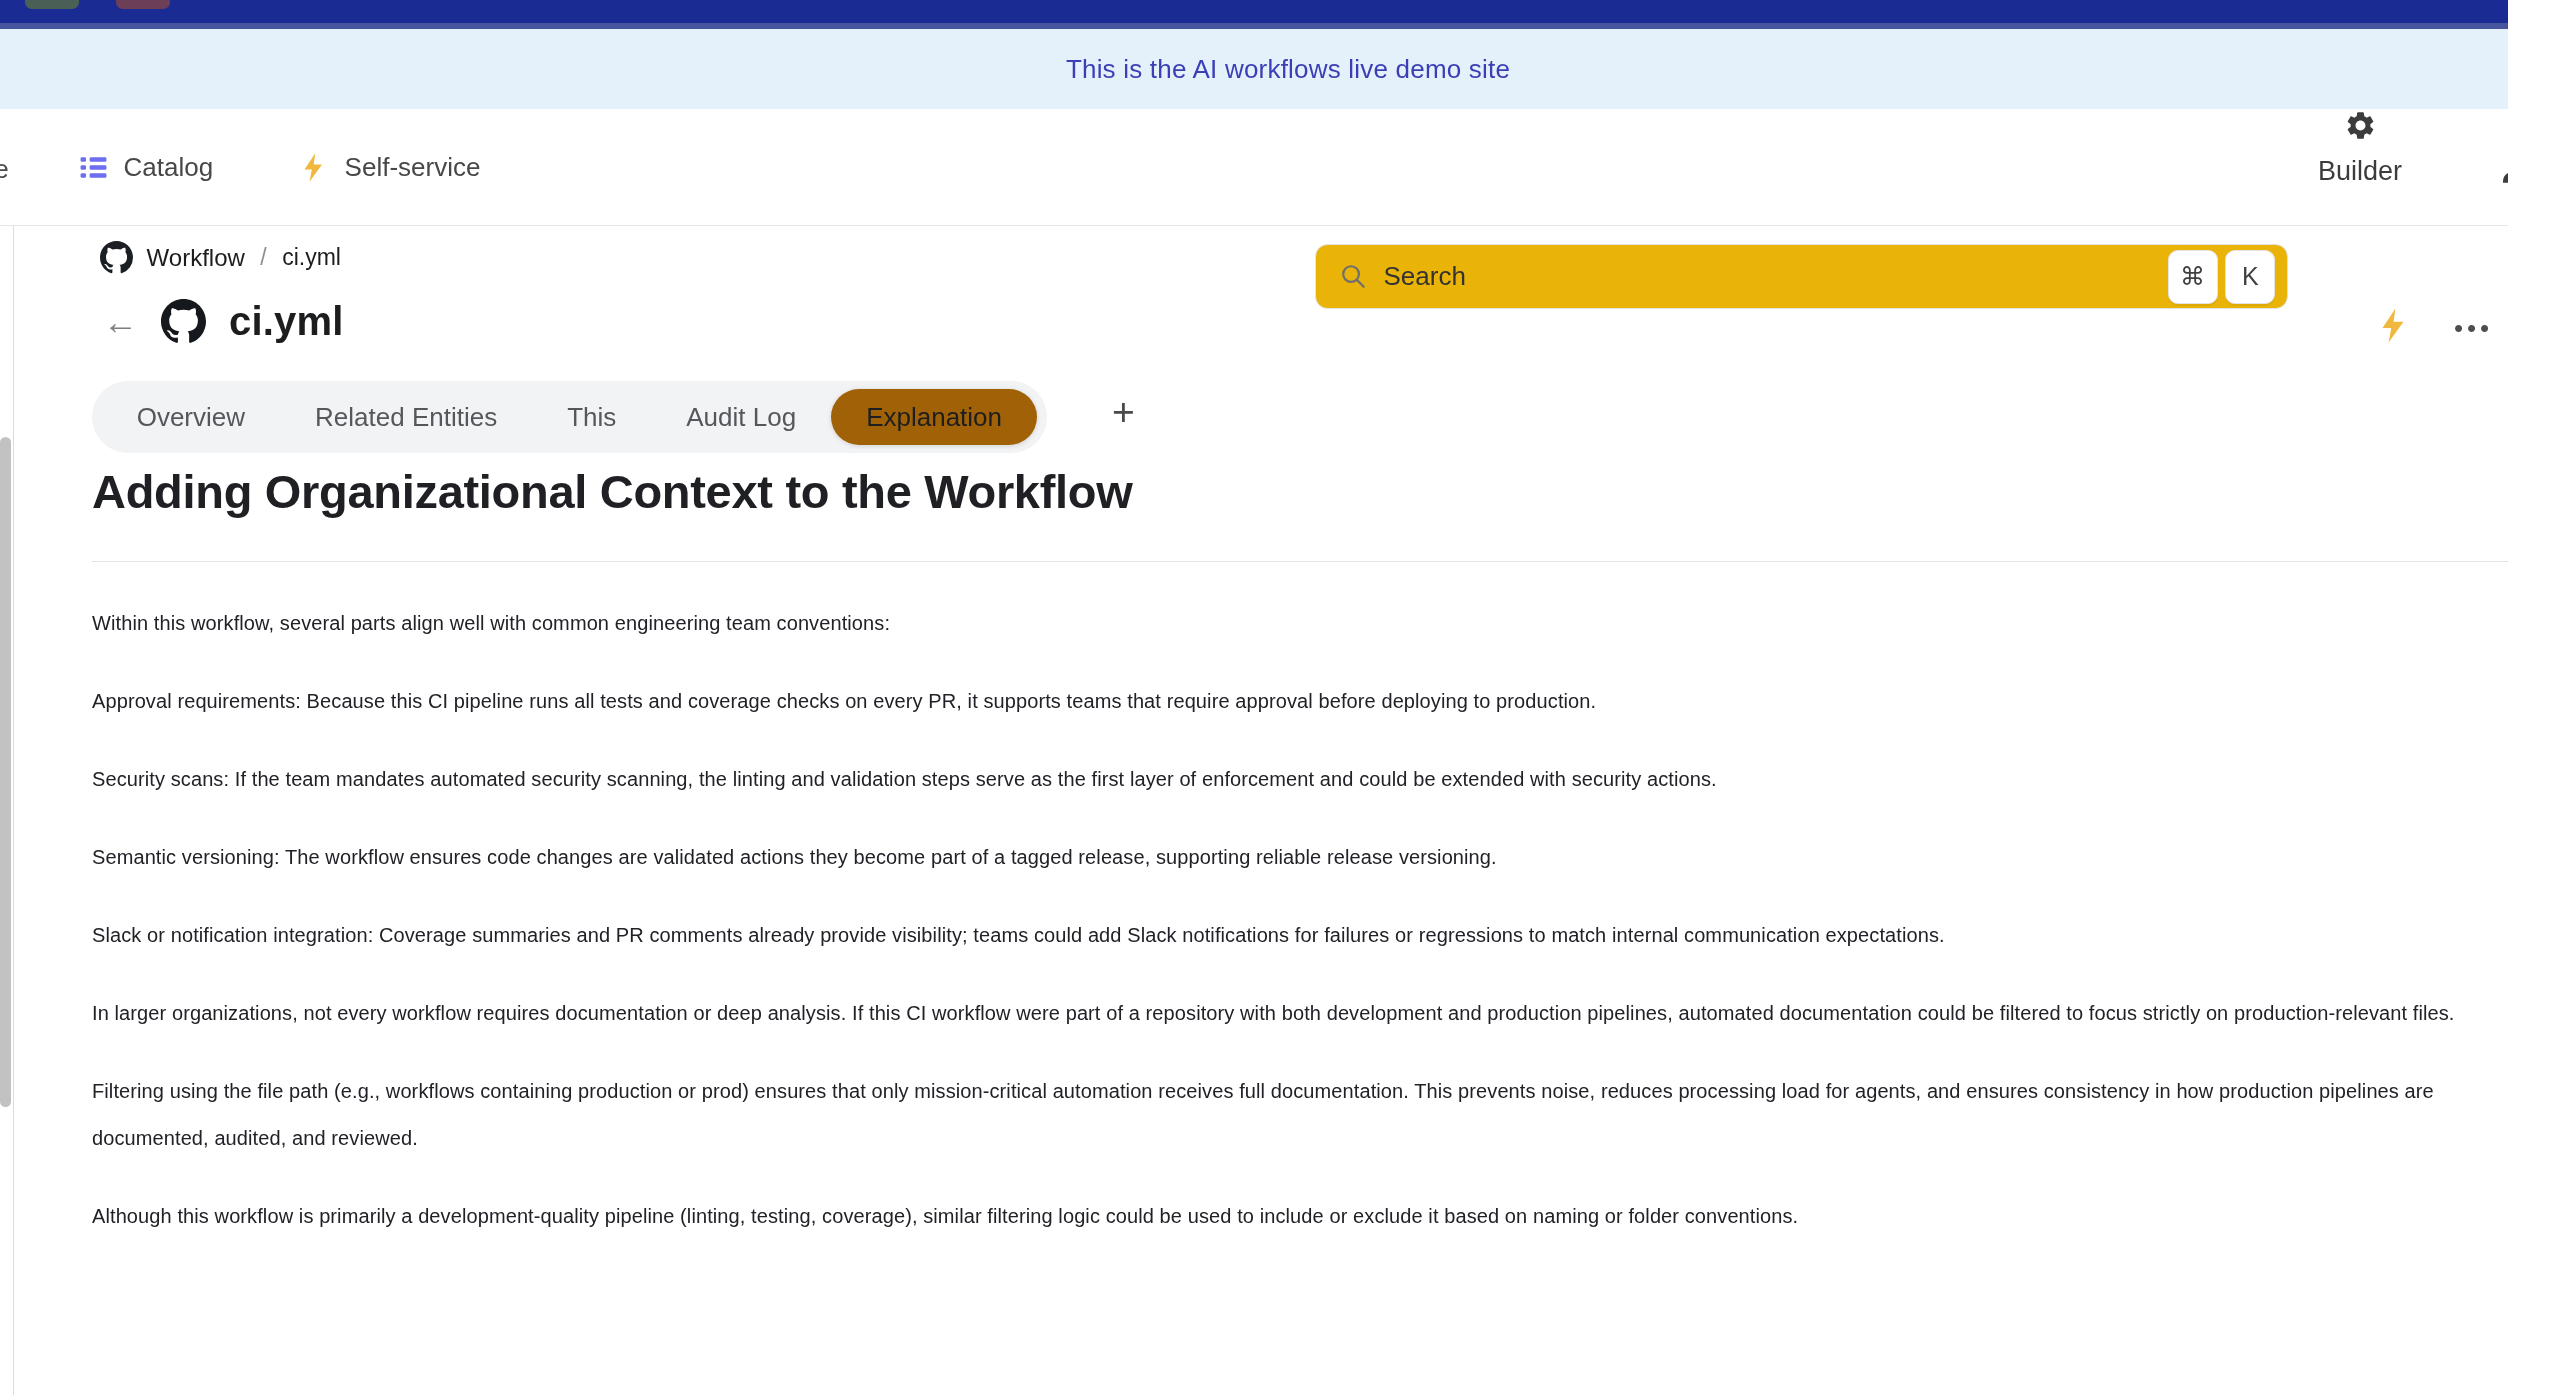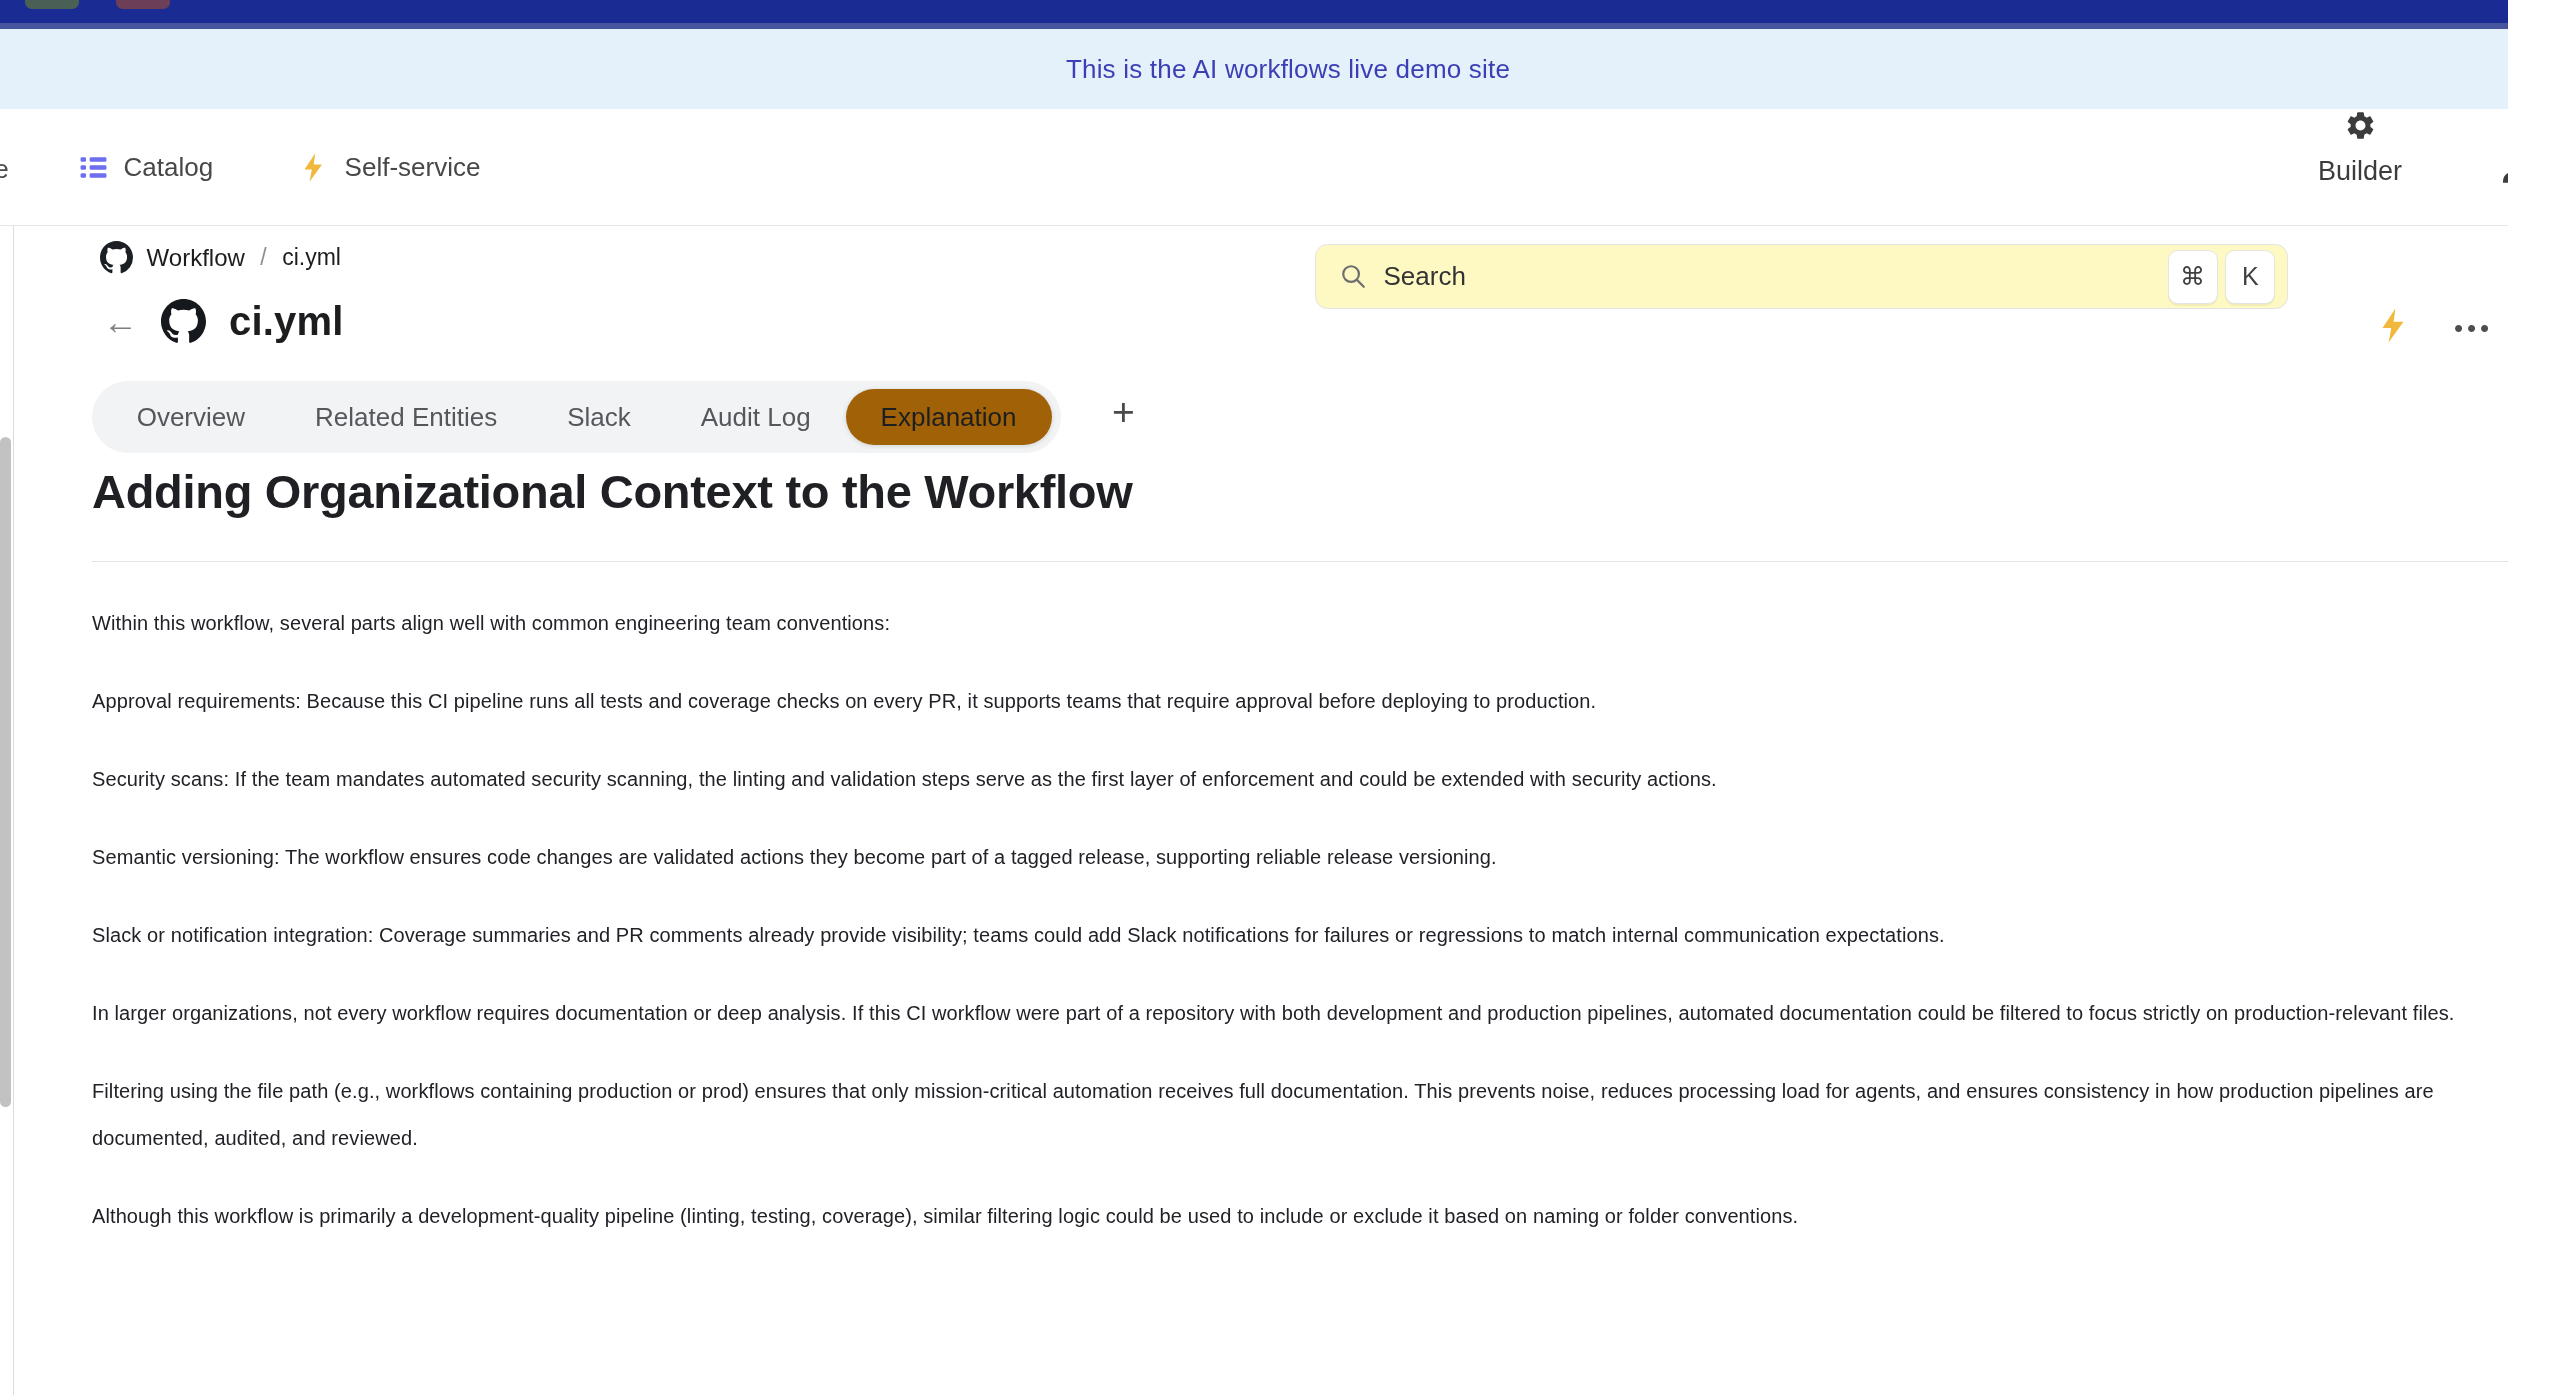--- a/index.html
+++ b/index.html
@@ -44,21 +44,21 @@
   .nav-item {
     position: absolute; top: 0; height: 117px;
     display: flex; align-items: center; gap: 14.6px; cursor: pointer;
   }
   .nav-item span { font-size: 26px; color: #474747; font-weight: 500; }
   .nav-catalog { left: 78px; }
   .nav-self-service { left: 299px; }
   
   .searchbox {
     position: absolute; left: 1315px; top: 135px; width: 973px; height: 65px;
-    background: #fef9c3; border: 1.9px solid #e3e3e3; border-radius: 12.6px;
+    background: #eab308; border: 1.9px solid #e3e3e3; border-radius: 12.6px;
     display: flex; align-items: center; padding: 0 11.6px 0 23px;
   }
   .searchbox input {
     flex: 1; border: none; outline: none; background: transparent;
     font-size: 26px; color: #2e2e2e; margin-left: 15.5px;
     font-family: "Liberation Sans", "DejaVu Sans", sans-serif;
   }
   .searchbox input::placeholder { color: #333333; opacity: 1; }
   .keycap {
     width: 50px; height: 54px; margin-left: 7.8px;
@@ -224,21 +224,21 @@
   <div class="title-actions">
     <svg class="icon" width="37" height="37" viewBox="0 0 24 24">
       <polygon points="12.6,1 4.2,13.6 9.9,13.6 8.2,23 17.8,9.6 11.4,9.6" fill="#f0b93d"></polygon>
     </svg>
     <span class="more-menu">•••</span>
   </div>
 
   <div class="tabs">
     <div class="tab">Overview</div>
     <div class="tab">Related Entities</div>
-    <div class="tab">Slack</div>
+    <div class="tab">This</div>
     <div class="tab">Audit Log</div>
     <div class="tab active">Explanation</div>
   </div>
   <div class="add-tab">+</div>
 
   <h2 class="article-heading">Adding Organizational Context to the Workflow</h2>
   <div class="divider"></div>
 
   <div class="article">
     <p>Within this workflow, several parts align well with common engineering team conventions:</p>

